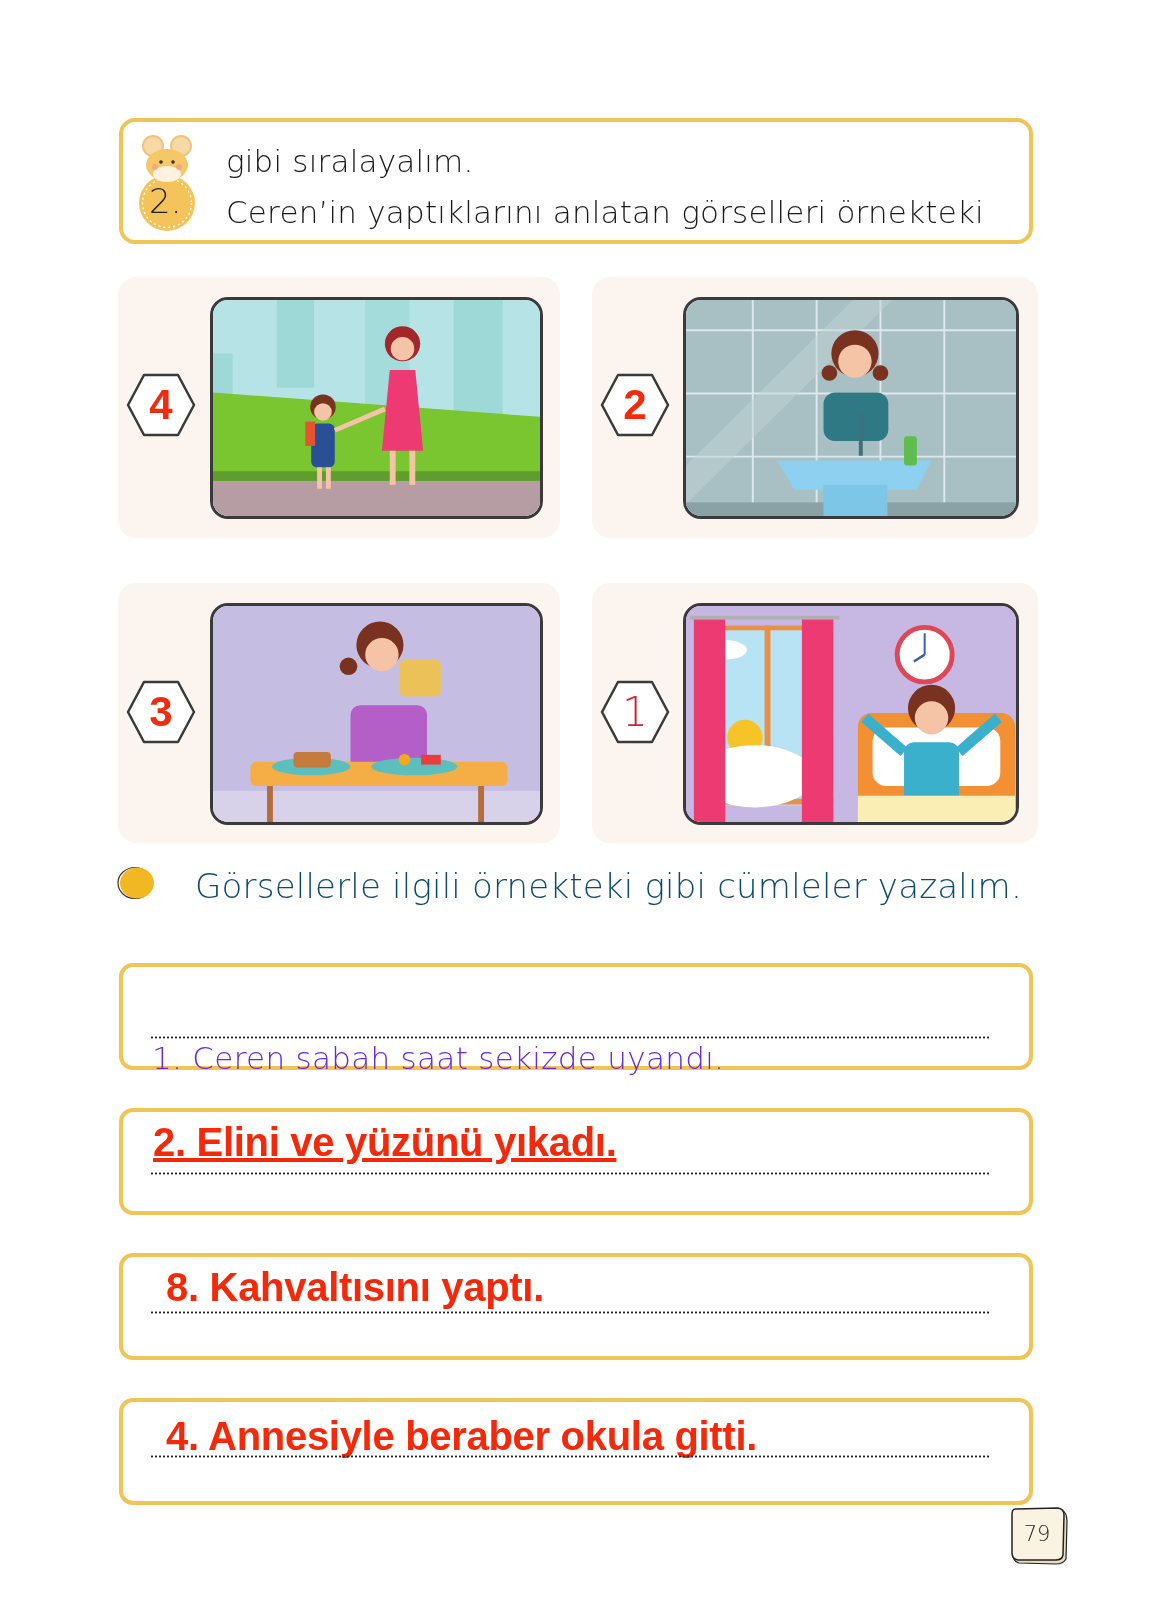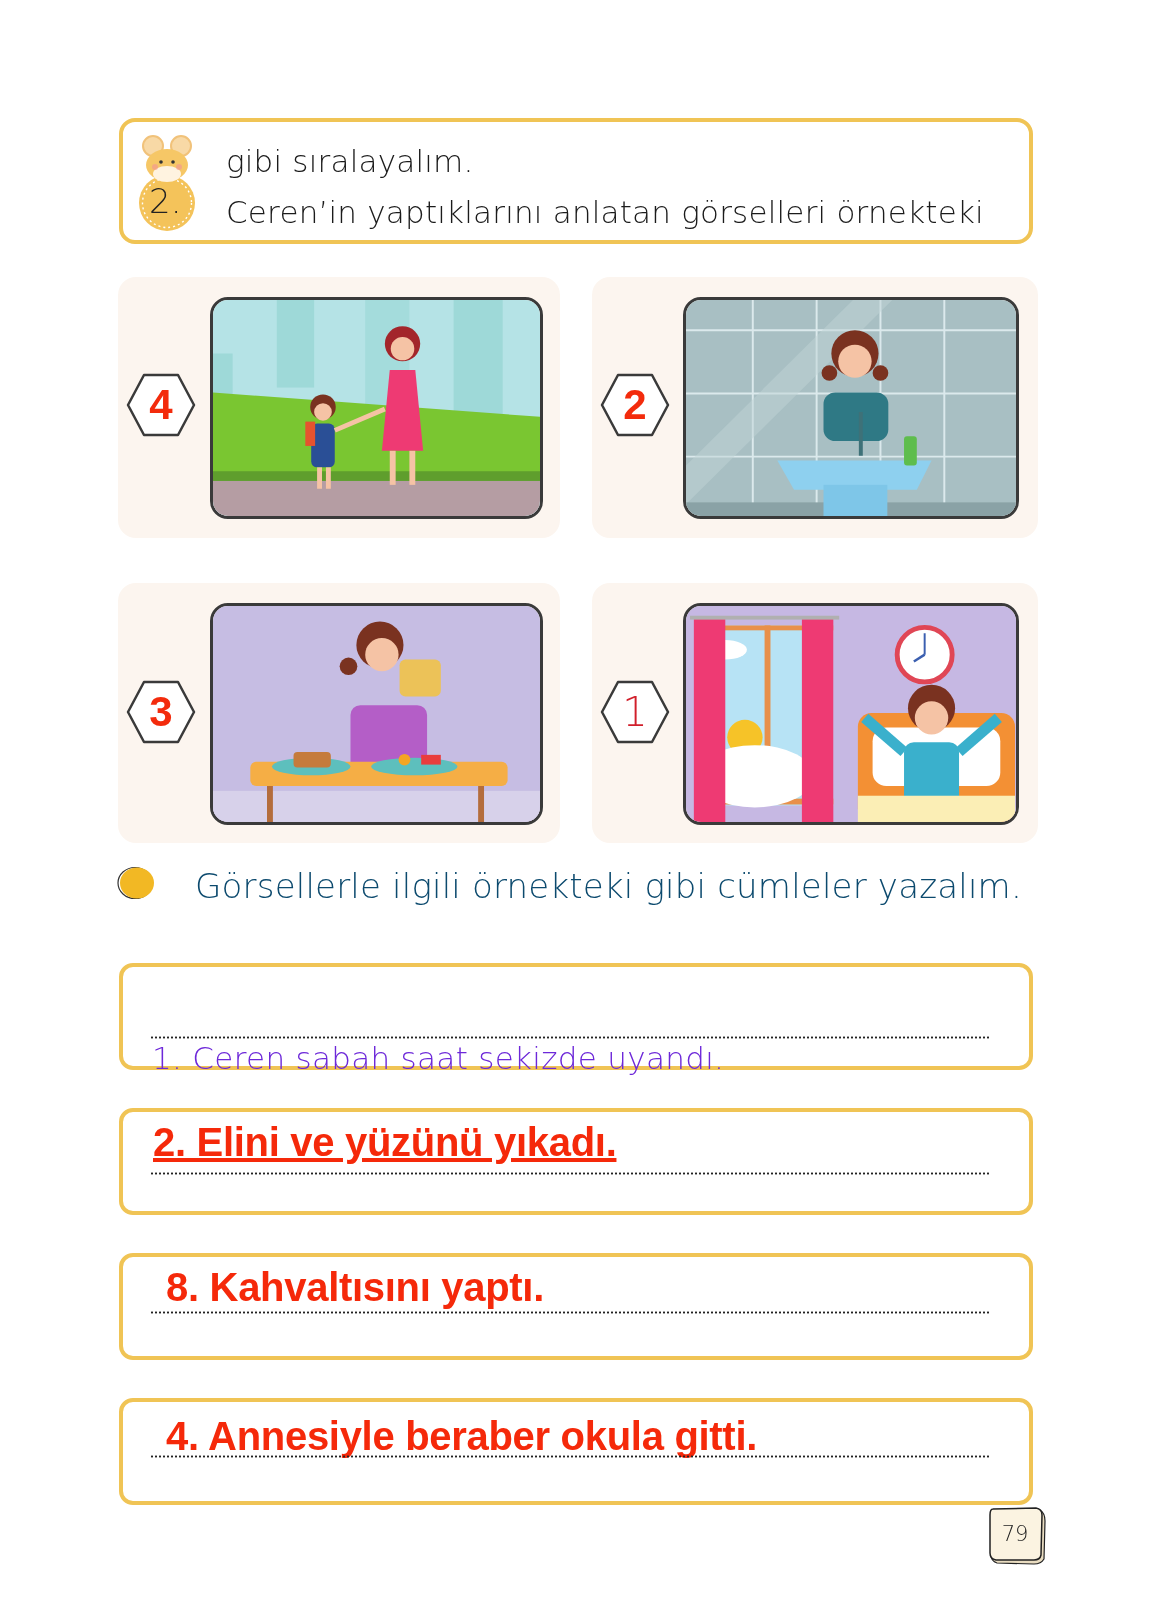--- a/index.html
+++ b/index.html
@@ -55,21 +55,21 @@
     background-size: 4px 3px; background-repeat: repeat-x;
   }
   .example {
     left: 152px; top: 1040px; font-weight: 300; font-size: 31px; color: #6d28d9; letter-spacing: 0.3px;
   }
   .answer {
     font-family: "Liberation Sans", sans-serif; font-weight: bold; font-size: 40px; color: #f5290a;
     letter-spacing: -0.3px;
   }
   .page-num {
-    left: 988px; top: 1507px; width: 58px; height: 58px;
+    left: 1010px; top: 1507px; width: 58px; height: 58px;
   }
   .page-num-text {
     position: absolute; left: 0; top: 0; width: 54px; height: 54px;
     display: flex; align-items: center; justify-content: center;
     font-family: "DejaVu Sans", sans-serif; font-size: 21px; color: #222; font-weight: 300;
   }
 </style>
 </head>
 <body>
 

